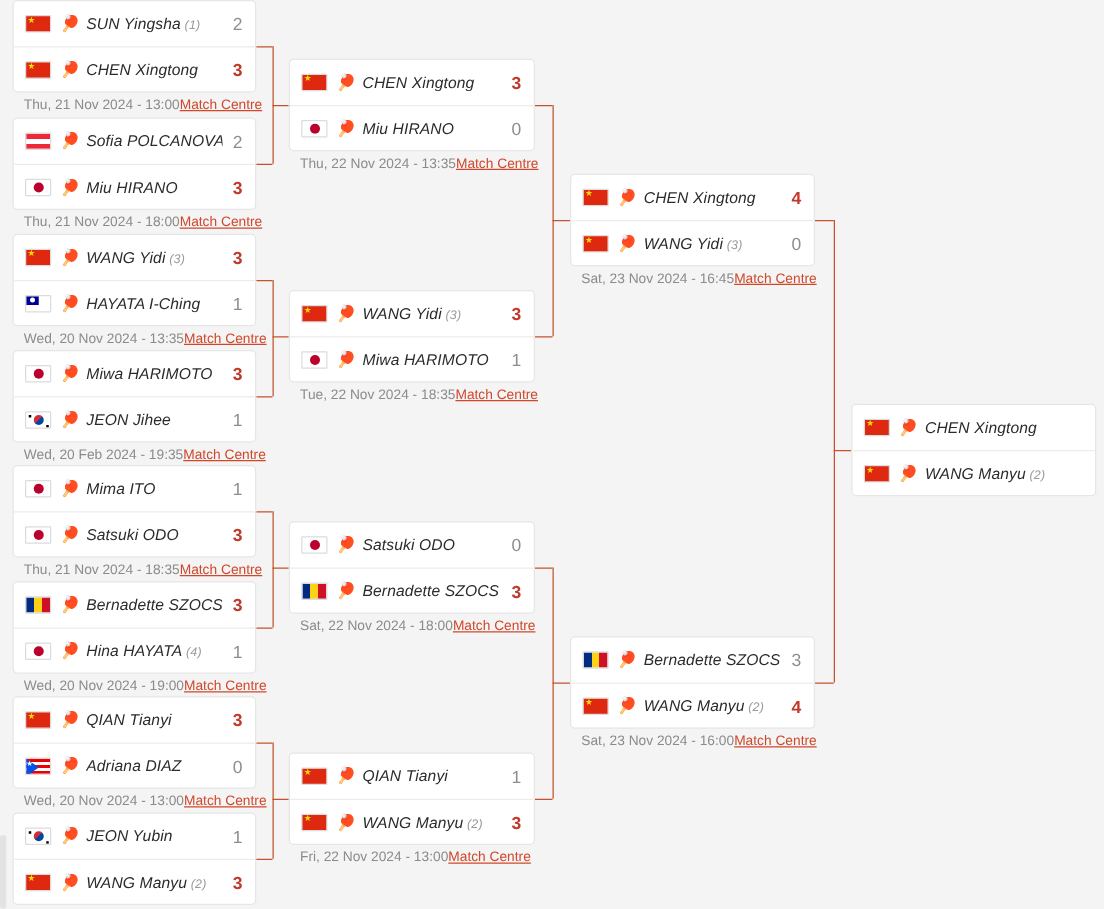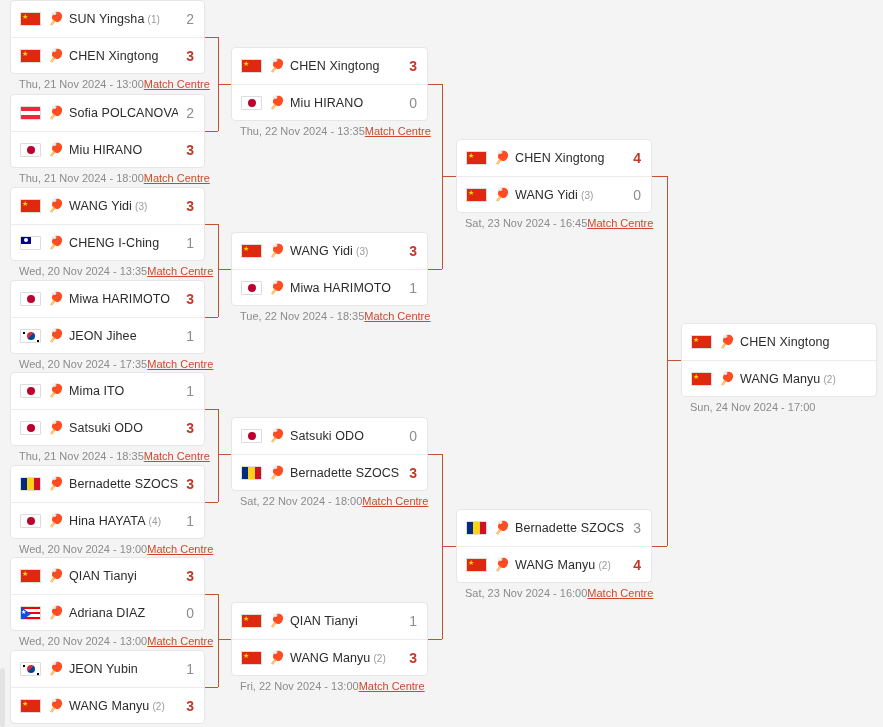--- a/index.html
+++ b/index.html
@@ -70,20 +70,21 @@
     text-align: center;
     filter: saturate(1.1);
   }
   .pname {
     flex: 1 1 auto;
     font-size: 12.5px;
     color: #2b2b2b;
     white-space: nowrap;
     overflow: hidden;
     letter-spacing: .1px;
+    font-style: italic;
   }
   .seed {
     font-size: 10px;
     color: #9a9a9a;
     margin-left: 3px;
   }
   .score {
     flex: 0 0 auto;
     font-size: 14px;
     color: #8d8d8d;
@@ -241,21 +242,21 @@
         <div class="card">
           <div class="row">
             <span class="flag f-cn"></span>
             <span class="avatar">🏓</span>
             <span class="pname">WANG Yidi<span class="seed">(3)</span></span>
             <span class="score win">3</span>
           </div>
           <div class="row">
             <span class="flag f-tpe"></span>
             <span class="avatar">🏓</span>
-            <span class="pname">CHENG I-Ching</span>
+            <span class="pname">HAYATA I-Ching</span>
             <span class="score">1</span>
           </div>
         </div>
         <div class="meta">
           <span class="date">Wed, 20 Nov 2024 - 13:35</span>
           <span class="link">Match Centre</span>
         </div>
       </div>
       <div class="match" style="left: 10px; top: 280px; width: 195px;">
         <div class="card">
@@ -266,21 +267,21 @@
             <span class="score win">3</span>
           </div>
           <div class="row">
             <span class="flag f-kr"></span>
             <span class="avatar">🏓</span>
             <span class="pname">JEON Jihee</span>
             <span class="score">1</span>
           </div>
         </div>
         <div class="meta">
-          <span class="date">Wed, 20 Nov 2024 - 17:35</span>
+          <span class="date">Wed, 20 Feb 2024 - 19:35</span>
           <span class="link">Match Centre</span>
         </div>
       </div>
       <div class="match" style="left: 10px; top: 372px; width: 195px;">
         <div class="card">
           <div class="row">
             <span class="flag f-jp"></span>
             <span class="avatar">🏓</span>
             <span class="pname">Mima ITO</span>
             <span class="score">1</span>
@@ -482,18 +483,15 @@
             <span class="pname">CHEN Xingtong</span>
             <span class="score"></span>
           </div>
           <div class="row">
             <span class="flag f-cn"></span>
             <span class="avatar">🏓</span>
             <span class="pname">WANG Manyu<span class="seed">(2)</span></span>
             <span class="score"></span>
           </div>
         </div>
-        <div class="meta nolink">
-          <span class="date">Sun, 24 Nov 2024 - 17:00</span>
-        </div>
       </div>
     </div>
 </div>
 
 </body></html>

